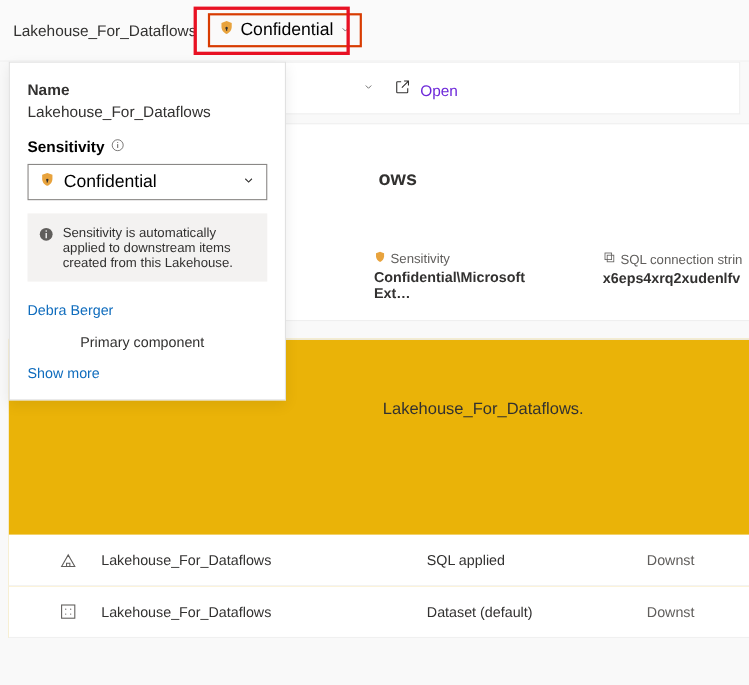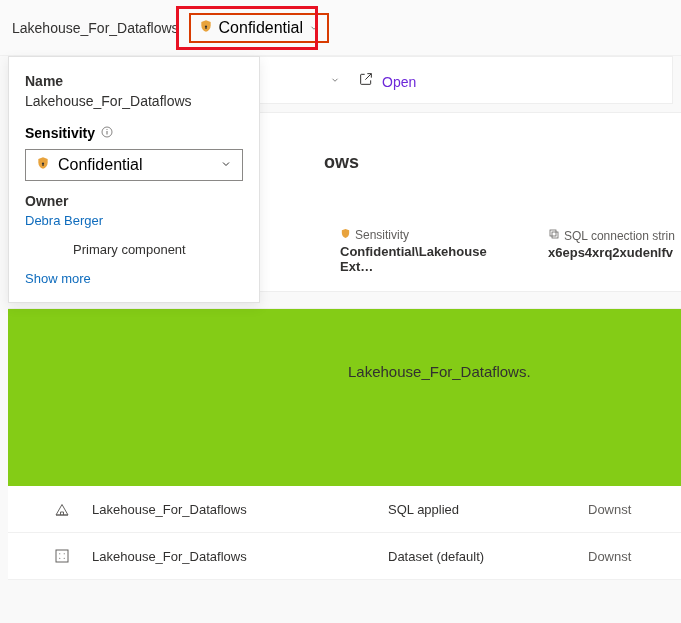--- a/index.html
+++ b/index.html
@@ -145,21 +145,21 @@
       left: 8px;
       top: 112px;
       right: 0;
       height: 180px;
       background: #fff;
       border: 1px solid #eee;
       border-right: none;
     }
     .ows {
       position: absolute;
-      left: 324px;
+      left: 344px;
       top: 152px;
       font-size: 18px;
       font-weight: 600;
       color: #323130;
     }
     .field {
       position: absolute;
       display: flex;
       flex-direction: column;
       gap: 2px;
@@ -176,21 +176,21 @@
       font-weight: 600;
       color: #323130;
     }
     .sensitivity-field { left: 340px; top: 228px; width: 160px;}
     .sql-field { left: 548px; top: 228px; }
     .table-section {
       position: absolute;
       left: 8px;
       top: 308px;
       right: 0;
-      background: #84cc16;
+      background: #eab308;
       border-top: 1px solid #eee;
     }
     .table-head {
       display: flex;
       font-size: 13px;
       font-weight: 600;
       color: #323130;
       padding: 10px 0;
       border-bottom: 1px solid #e1e1e1;
     }
@@ -268,21 +268,21 @@
 
 <div class="field sensitivity-field">
   <div class="lbl">
     <span>
       <svg width="11" height="11" viewBox="0 0 24 24">
           <path fill="#e8a33d" d="M12 2l8 3v6c0 5-3.4 9.7-8 11-4.6-1.3-8-6-8-11V5l8-3z"></path>
         </svg>
     </span>
     <span>Sensitivity</span>
   </div>
-  <div class="val">Confidential\Lakehouse Ext…</div>
+  <div class="val">Confidential\Microsoft Ext…</div>
 </div>
 
 <div class="field sql-field">
   <div class="lbl">
     <span>
       <svg width="12" height="12" viewBox="0 0 24 24">
           <rect x="8" y="8" width="12" height="12" fill="none" stroke="#605e5c" stroke-width="1.5"></rect>
           <rect x="4" y="4" width="12" height="12" fill="none" stroke="#605e5c" stroke-width="1.5"></rect>
         </svg>
     </span>
@@ -346,20 +346,29 @@
       </span>
       <span>Confidential</span>
     </div>
     <span>
       <svg width="12" height="12" viewBox="0 0 24 24">
           <path fill="none" stroke="#323130" stroke-width="2" d="M6 9l6 6 6-6"></path>
         </svg>
     </span>
   </div>
 
-
-  <h3>Owner</h3>
+  <div class="info-banner">
+    <span>
+      <svg width="14" height="14" viewBox="0 0 24 24">
+          <circle cx="12" cy="12" r="10" fill="#605e5c"></circle>
+          <line x1="12" y1="10" x2="12" y2="18" stroke="#fff" stroke-width="2"></line>
+          <circle cx="12" cy="7" r="1.2" fill="#fff"></circle>
+        </svg>
+    </span>
+    <span>Sensitivity is automatically applied to downstream items created from this Lakehouse.</span>
+  </div>
+
   <div class="owner">Debra Berger</div>
 
   <div class="desc">Primary component</div>
 
   <div class="show-more">Show more</div>
 </div>
 
 </body></html>

